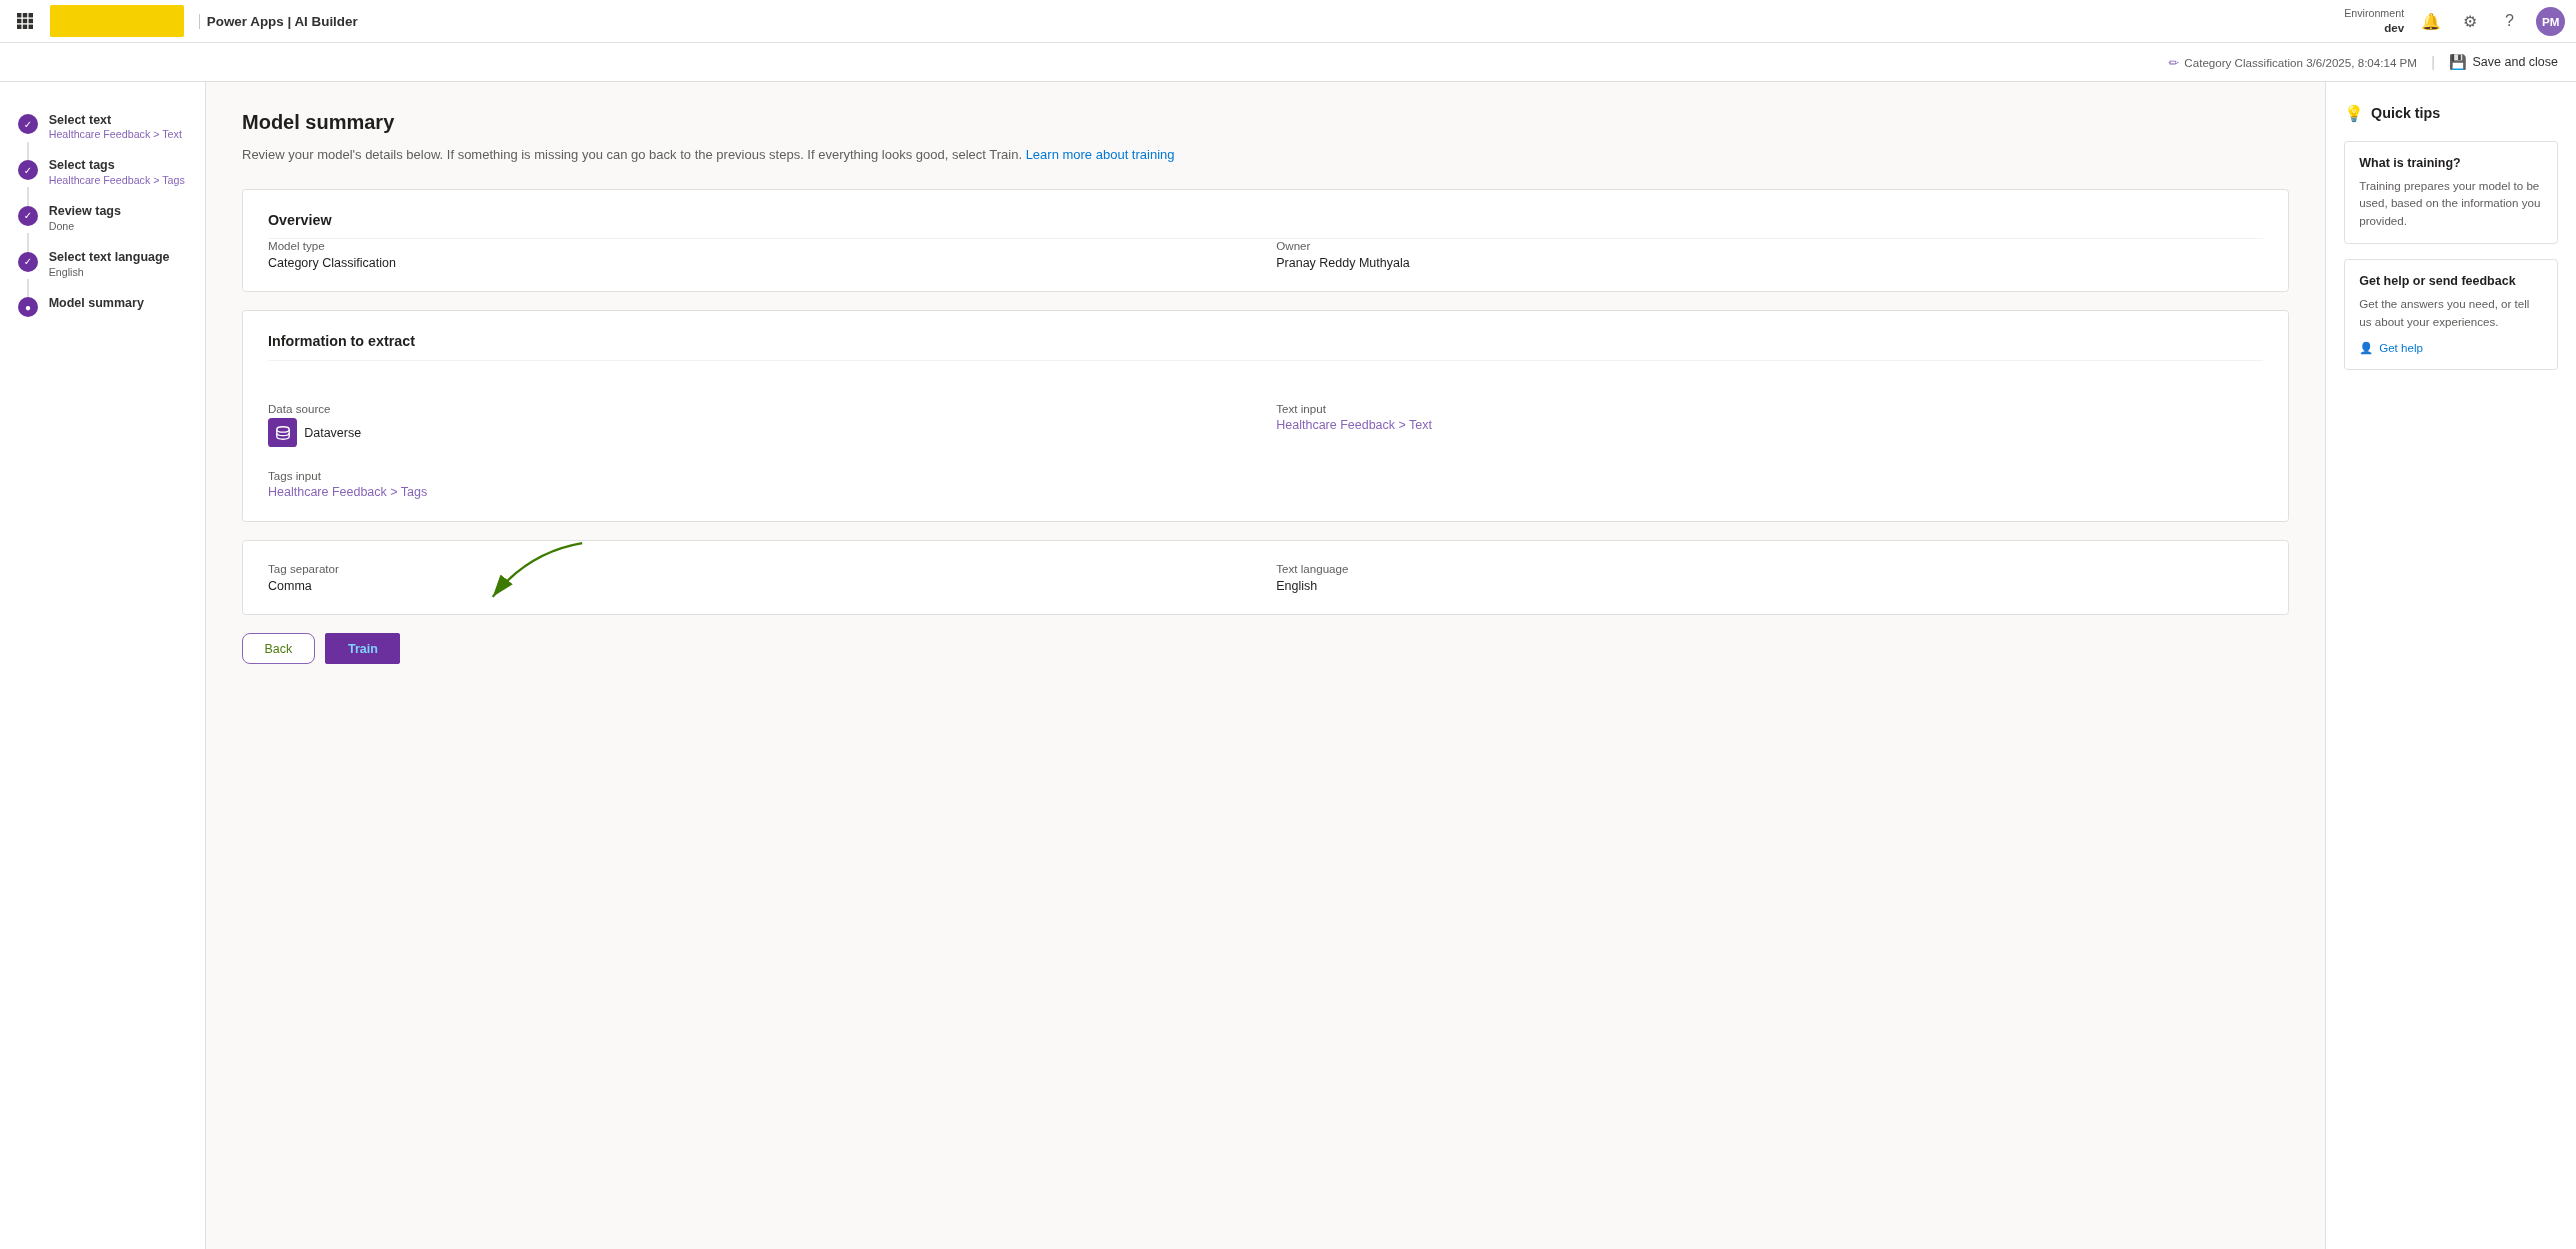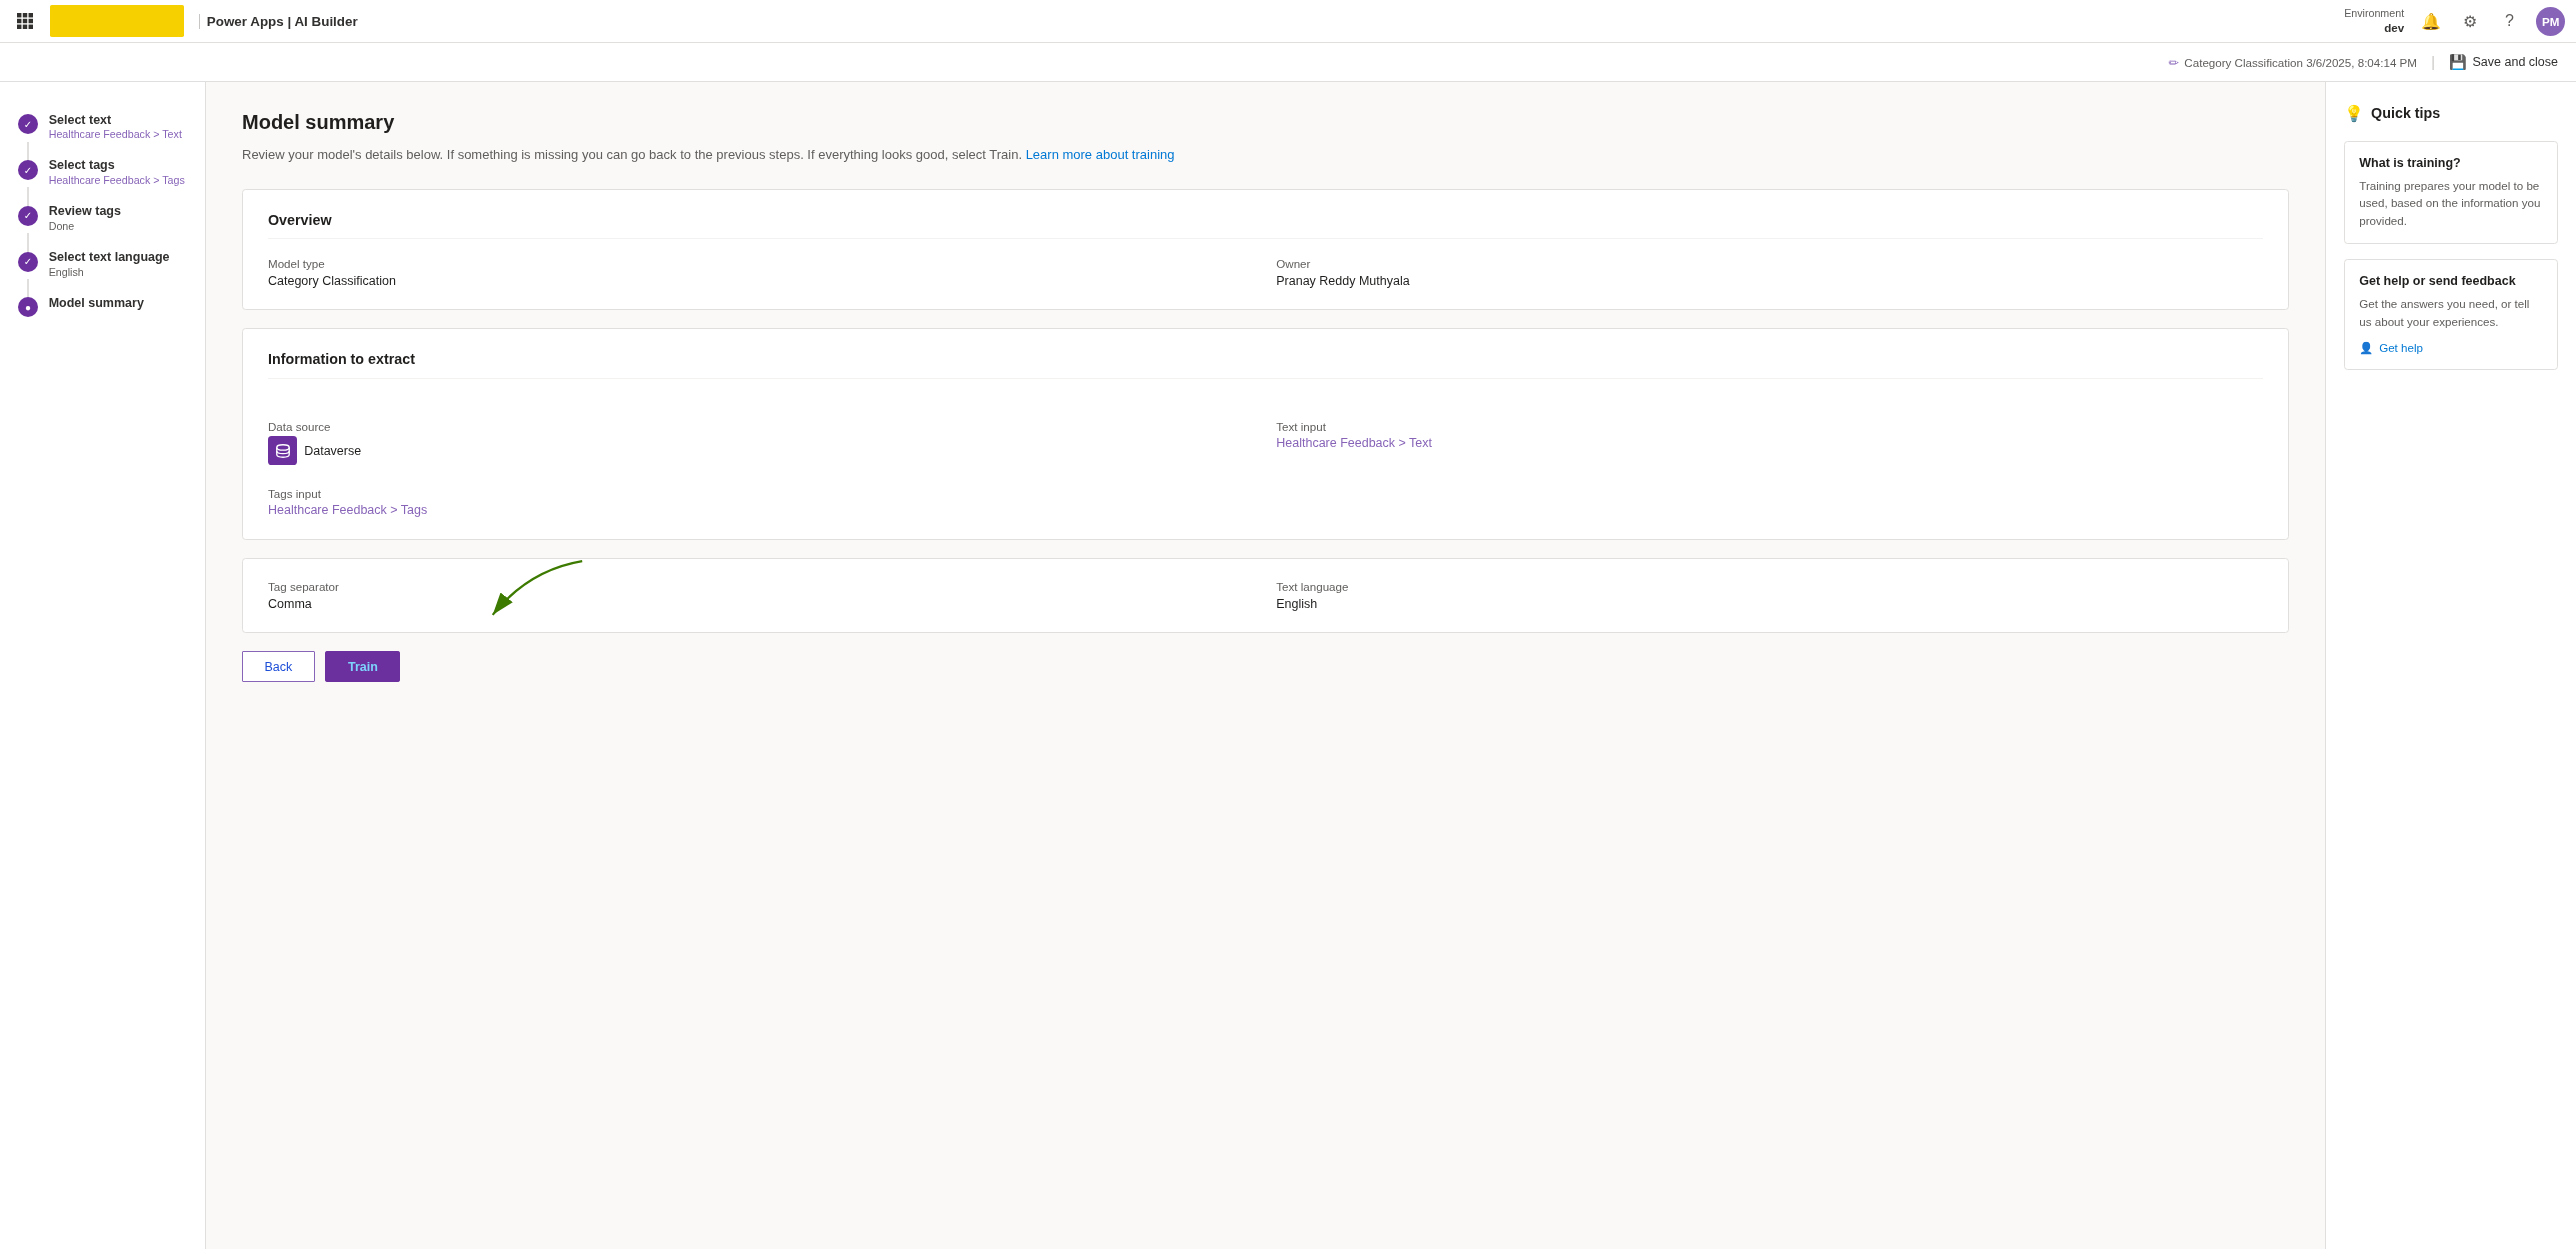--- a/index.html
+++ b/index.html
@@ -175,21 +175,20 @@
       background: #fff;
       border: 0.9px solid #e1dfdd;
       border-radius: 3.6px;
       margin-bottom: 18px;
       padding: 21.5px 25px;
     }
     .card-title {
       font-size: 14.3px;
       font-weight: 600;
       color: #201f1e;
-      margin-bottom: 18px;
       padding-bottom: 10.7px;
       border-bottom: 0.9px solid #f3f2f1;
     }
     .card-grid {
       display: grid;
       grid-template-columns: 1fr 1fr;
       gap: 21.5px;
     }
     .card-field-label {
       font-size: 11.6px;
@@ -222,22 +221,22 @@
     
     .button-row {
       display: flex;
       gap: 10.7px;
       margin-top: 7.2px;
     }
     .btn-back {
       padding: 7.2px 21.5px;
       background: #fff;
       border: 0.9px solid #8764b8;
-      color: #1d4ed8;
-      border-radius: 1px;
+      color: #4d7c0f;
+      border-radius: 8px;
       font-size: 12.5px;
       cursor: pointer;
       font-family: inherit;
     }
     .btn-train {
       padding: 7.2px 21.5px;
       background: #6b2f9e;
       border: 0.9px solid #6b2f9e;
       color: #7dd3fc;
       border-radius: 1.8px;

